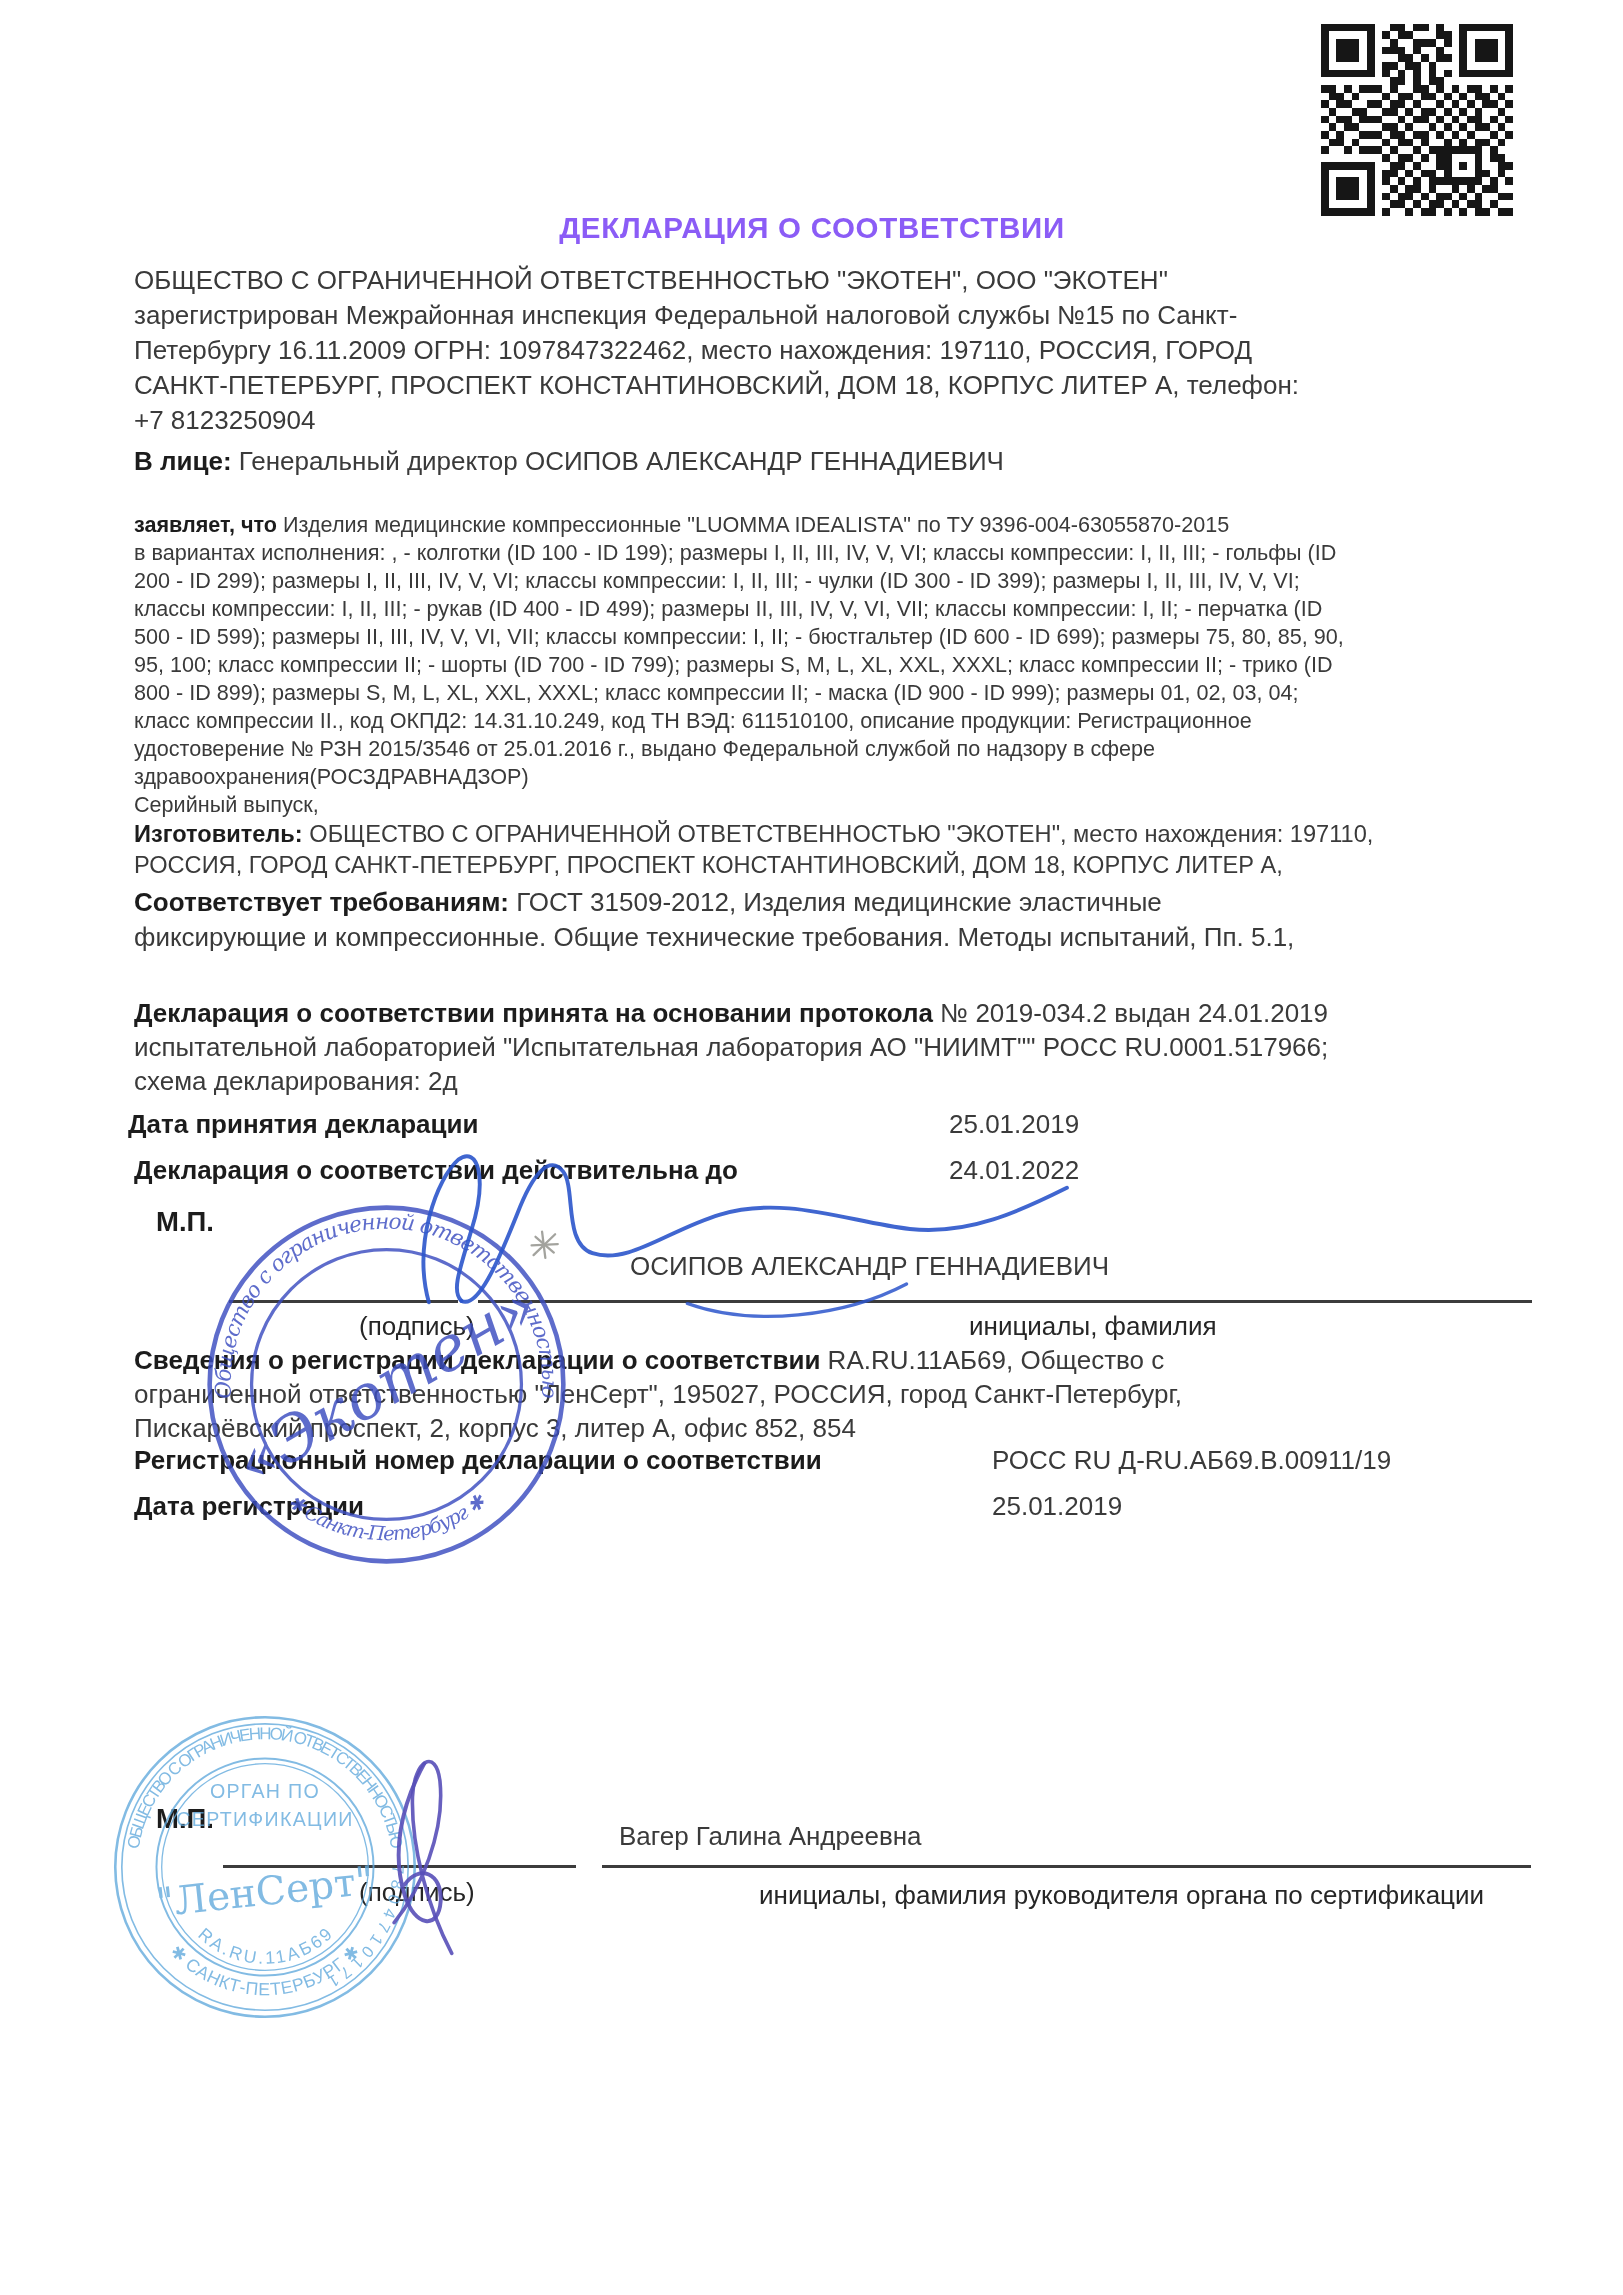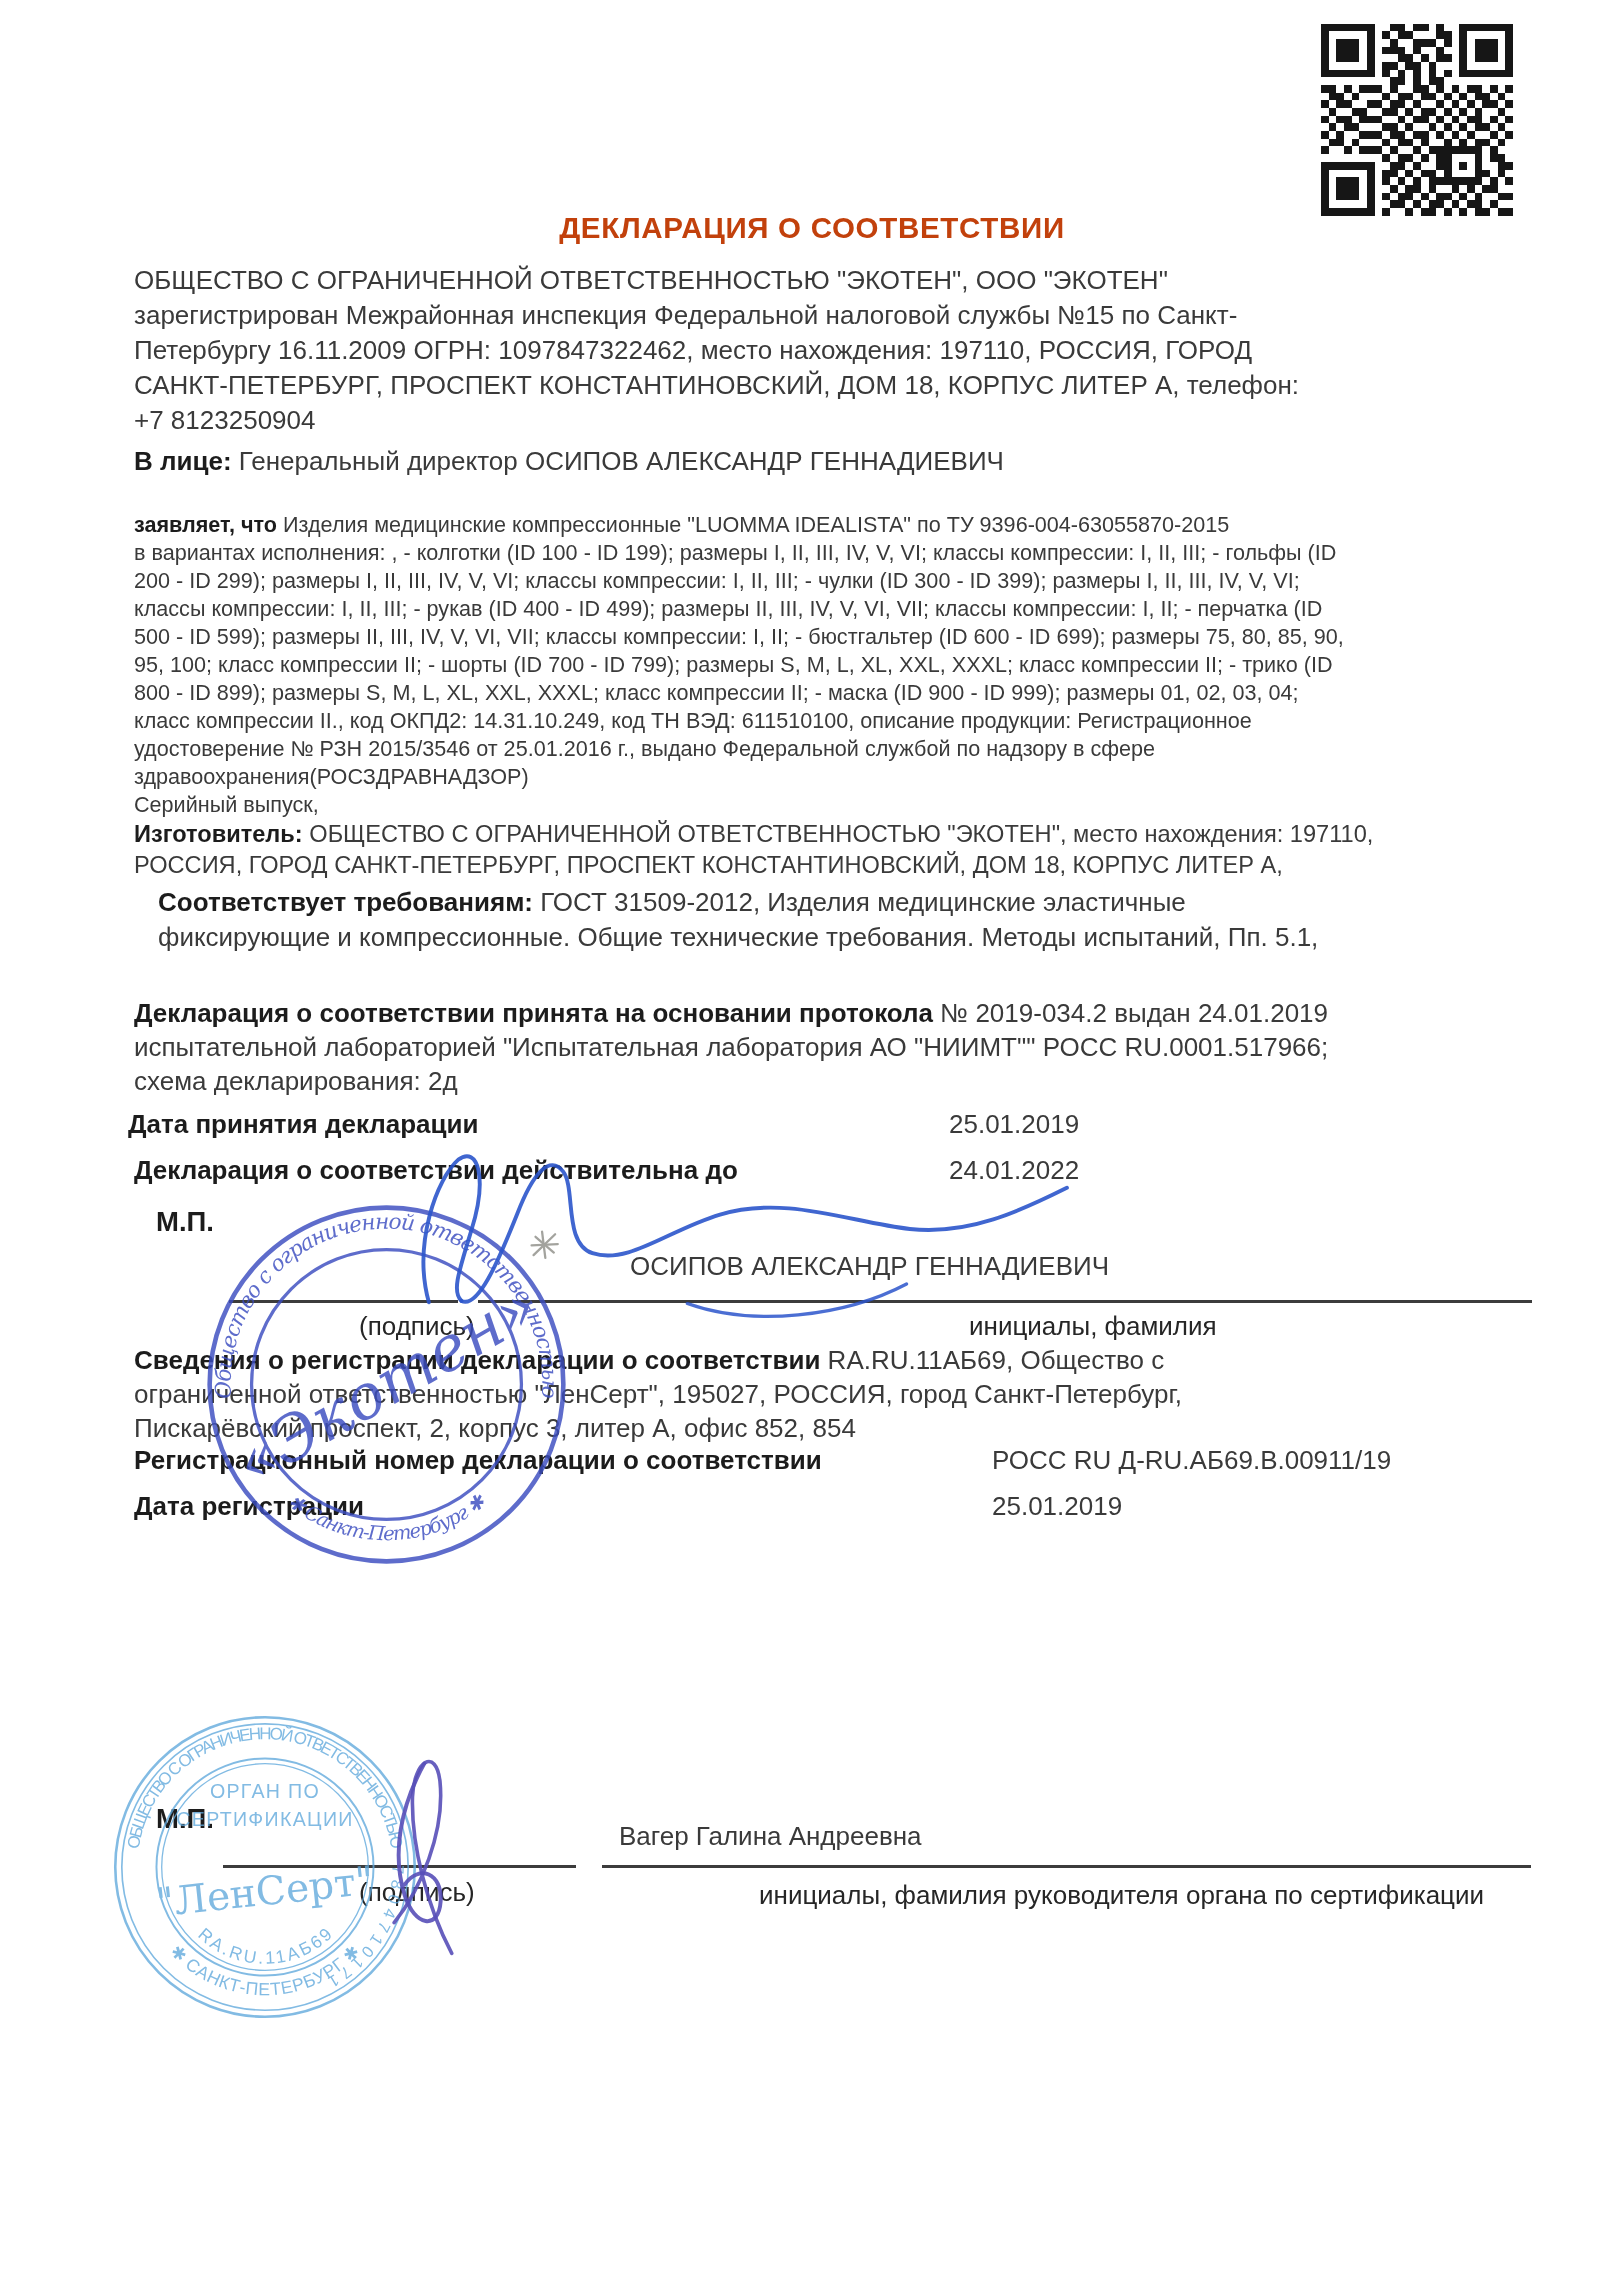--- a/index.html
+++ b/index.html
@@ -5,21 +5,21 @@
   html,body{margin:0;padding:0;background:#e8e8e8;}
   .page{position:relative;width:1624px;height:2295px;background:#ffffff;
         font-family:"Liberation Sans",sans-serif;color:#3a3a3a;overflow:hidden;}
   .abs{position:absolute;}
   b{font-weight:700;color:#1c1c1c;}
   .tline{white-space:nowrap;}
   .f40{font-size:26px;line-height:35px;}
   .f33{font-size:21.6px;line-height:28px;}
   .f36{font-size:23.6px;line-height:31px;}
   .fb40{font-size:26px;line-height:34px;}
-  .title{width:1624px;text-align:center;font-size:29.5px;font-weight:700;color:#c2410c;letter-spacing:0.7px;}
+  .title{width:1624px;text-align:center;font-size:29.5px;font-weight:700;color:#8b5cf6;letter-spacing:0.7px;}
   .lbl{font-weight:700;color:#1c1c1c;font-size:26px;white-space:nowrap;}
   .val{font-size:26px;color:#3a3a3a;white-space:nowrap;}
   .name{font-size:26px;color:#3a3a3a;white-space:nowrap;}
   .cap{font-weight:400;font-size:26px;color:#262626;white-space:nowrap;}
   .mp{font-weight:700;font-size:27.5px;color:#1c1c1c;}
   .rule{position:absolute;height:2.6px;background:#3c3c3c;}
   .qr{position:absolute;left:1321px;top:23.6px;width:192px;height:192px;
       display:grid;grid-template-columns:repeat(25,1fr);grid-template-rows:repeat(25,1fr);}
   .qr i{background:#fff;}
   .qr i.on{background:#161616;}
@@ -685,21 +685,21 @@
       <div class="tline">удостоверение № РЗН 2015/3546 от 25.01.2016 г., выдано Федеральной службой по надзору в сфере</div>
       <div class="tline">здравоохранения(РОСЗДРАВНАДЗОР)</div>
       <div class="tline">Серийный выпуск,</div>
     </div>
 
   <div class="abs f36" style="left:134px;top:819px;">
       <div class="tline"><b>Изготовитель: </b>ОБЩЕСТВО С ОГРАНИЧЕННОЙ ОТВЕТСТВЕННОСТЬЮ "ЭКОТЕН", место нахождения: 197110,</div>
       <div class="tline">РОССИЯ, ГОРОД САНКТ-ПЕТЕРБУРГ, ПРОСПЕКТ КОНСТАНТИНОВСКИЙ, ДОМ 18, КОРПУС ЛИТЕР А,</div>
     </div>
 
-  <div class="abs f40" style="left:134px;top:885px;margin-left:24px;">
+  <div class="abs f40" style="left:134px;top:885px;">
       <div class="tline"><b>Соответствует требованиям: </b>ГОСТ 31509-2012, Изделия медицинские эластичные</div>
       <div class="tline">фиксирующие и компрессионные. Общие технические требования. Методы испытаний, Пп. 5.1,</div>
     </div>
 
   <div class="abs fb40" style="left:134px;top:996px;">
       <div class="tline"><b>Декларация о соответствии принята на основании протокола </b>№ 2019-034.2 выдан 24.01.2019</div>
       <div class="tline">испытательной лабораторией "Испытательная лаборатория АО "НИИМТ"" РОСС RU.0001.517966;</div>
       <div class="tline">схема декларирования: 2д</div>
     </div>
 

